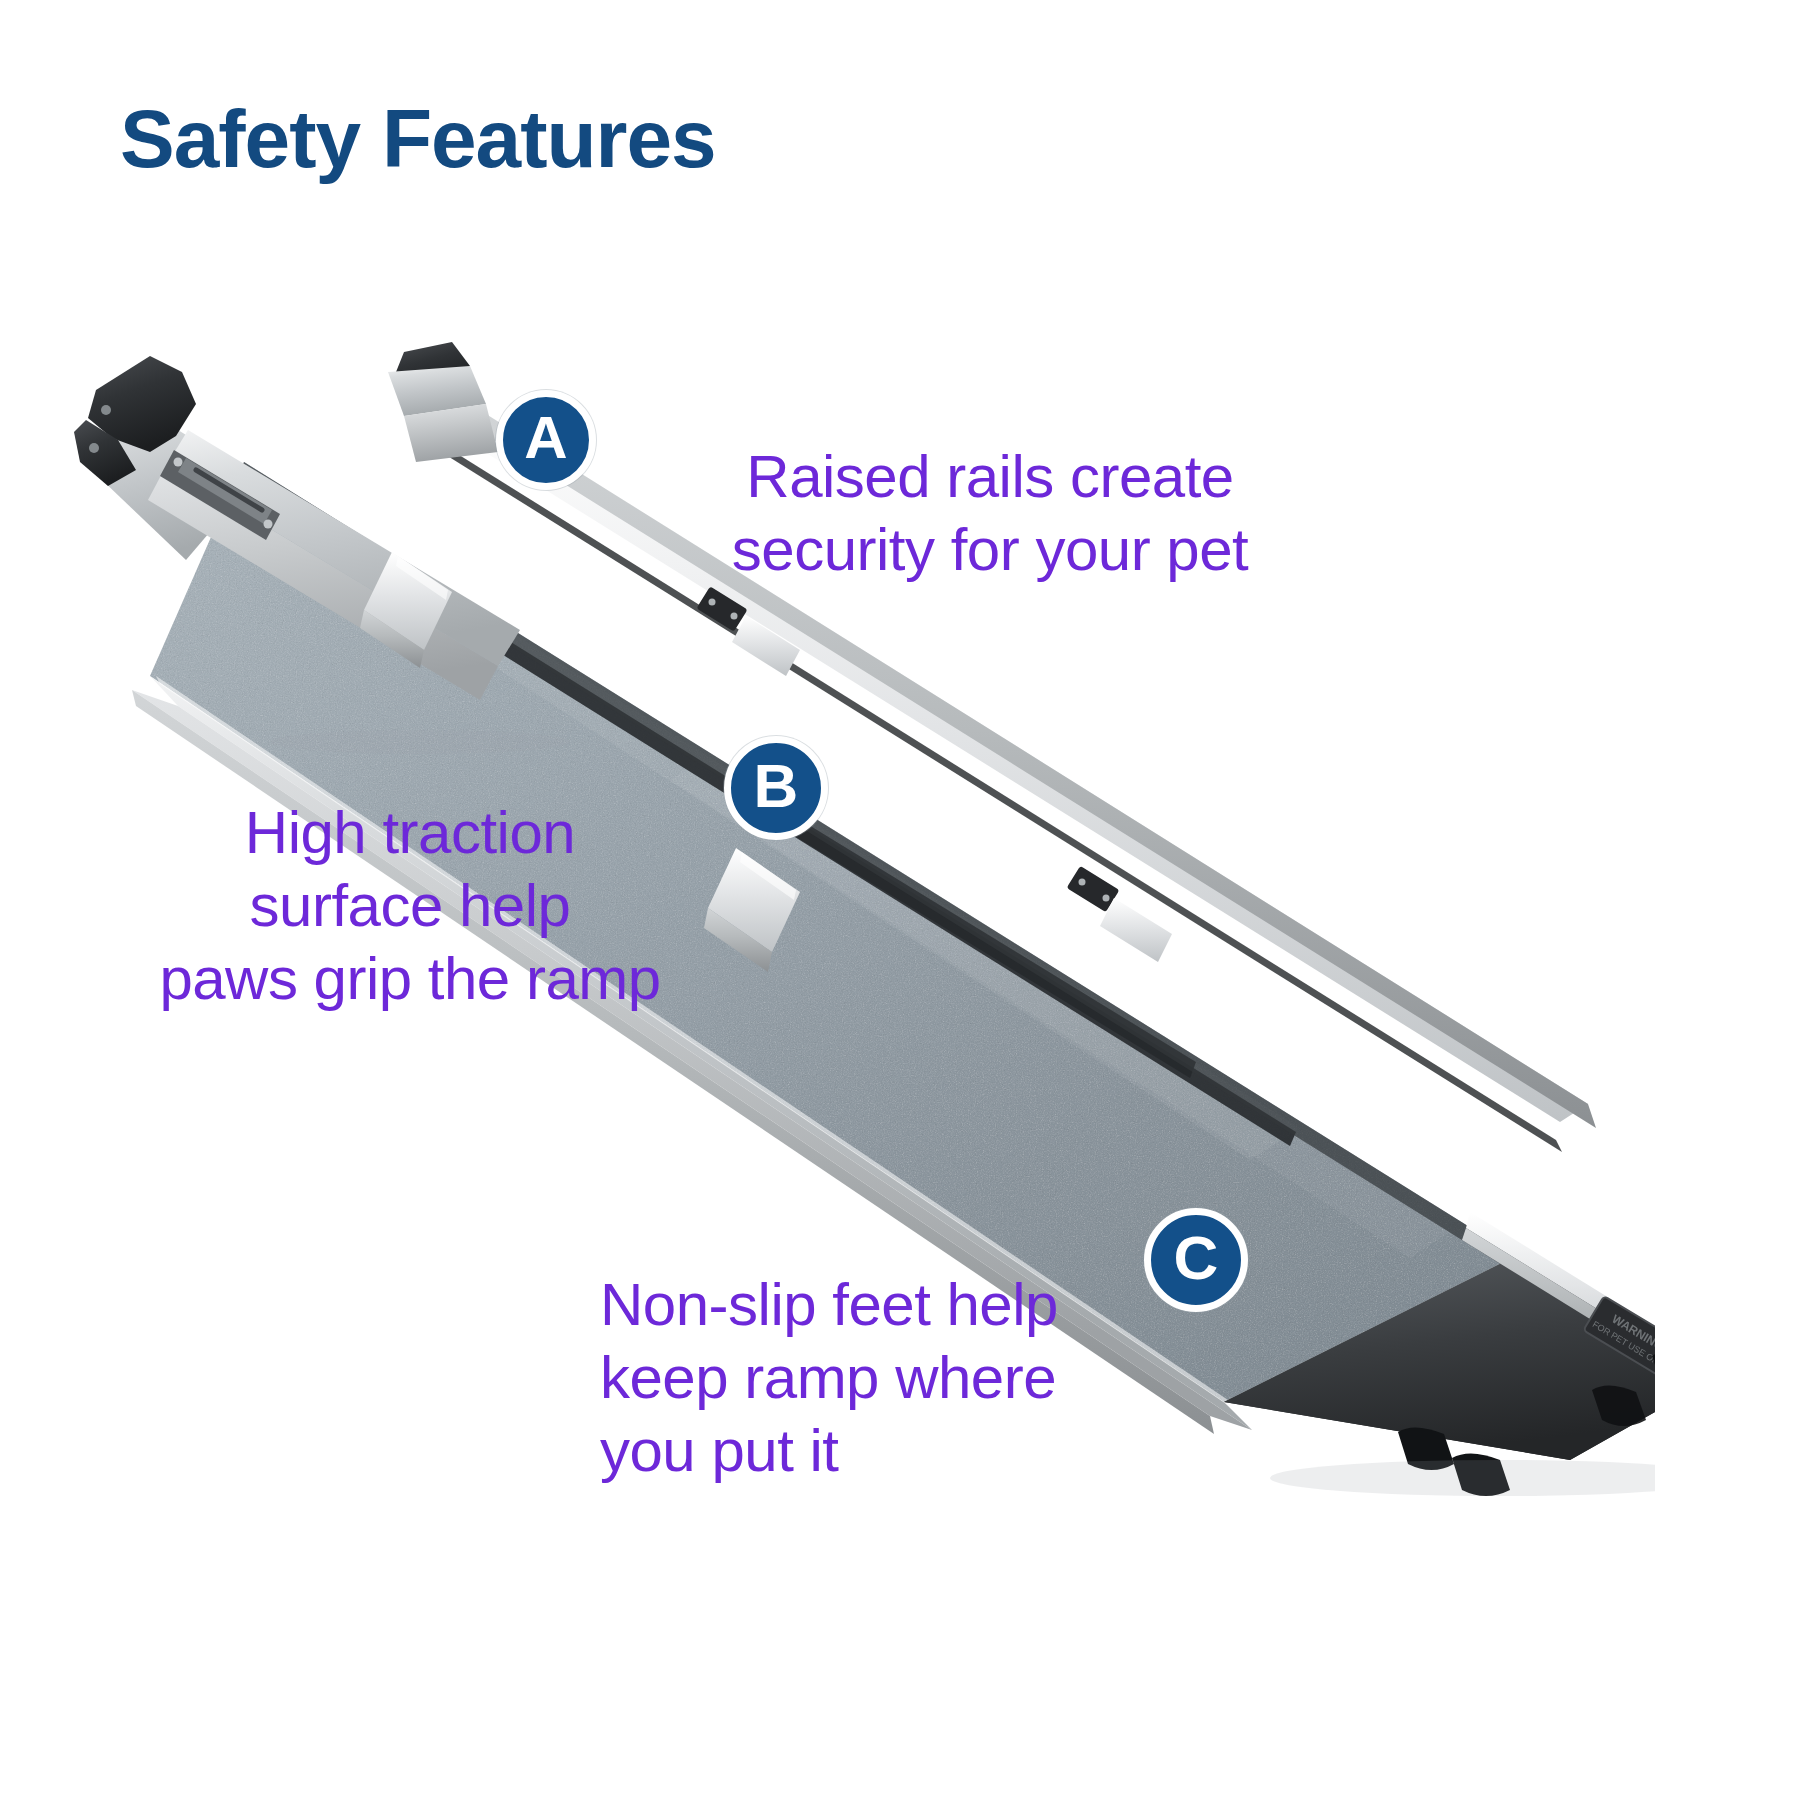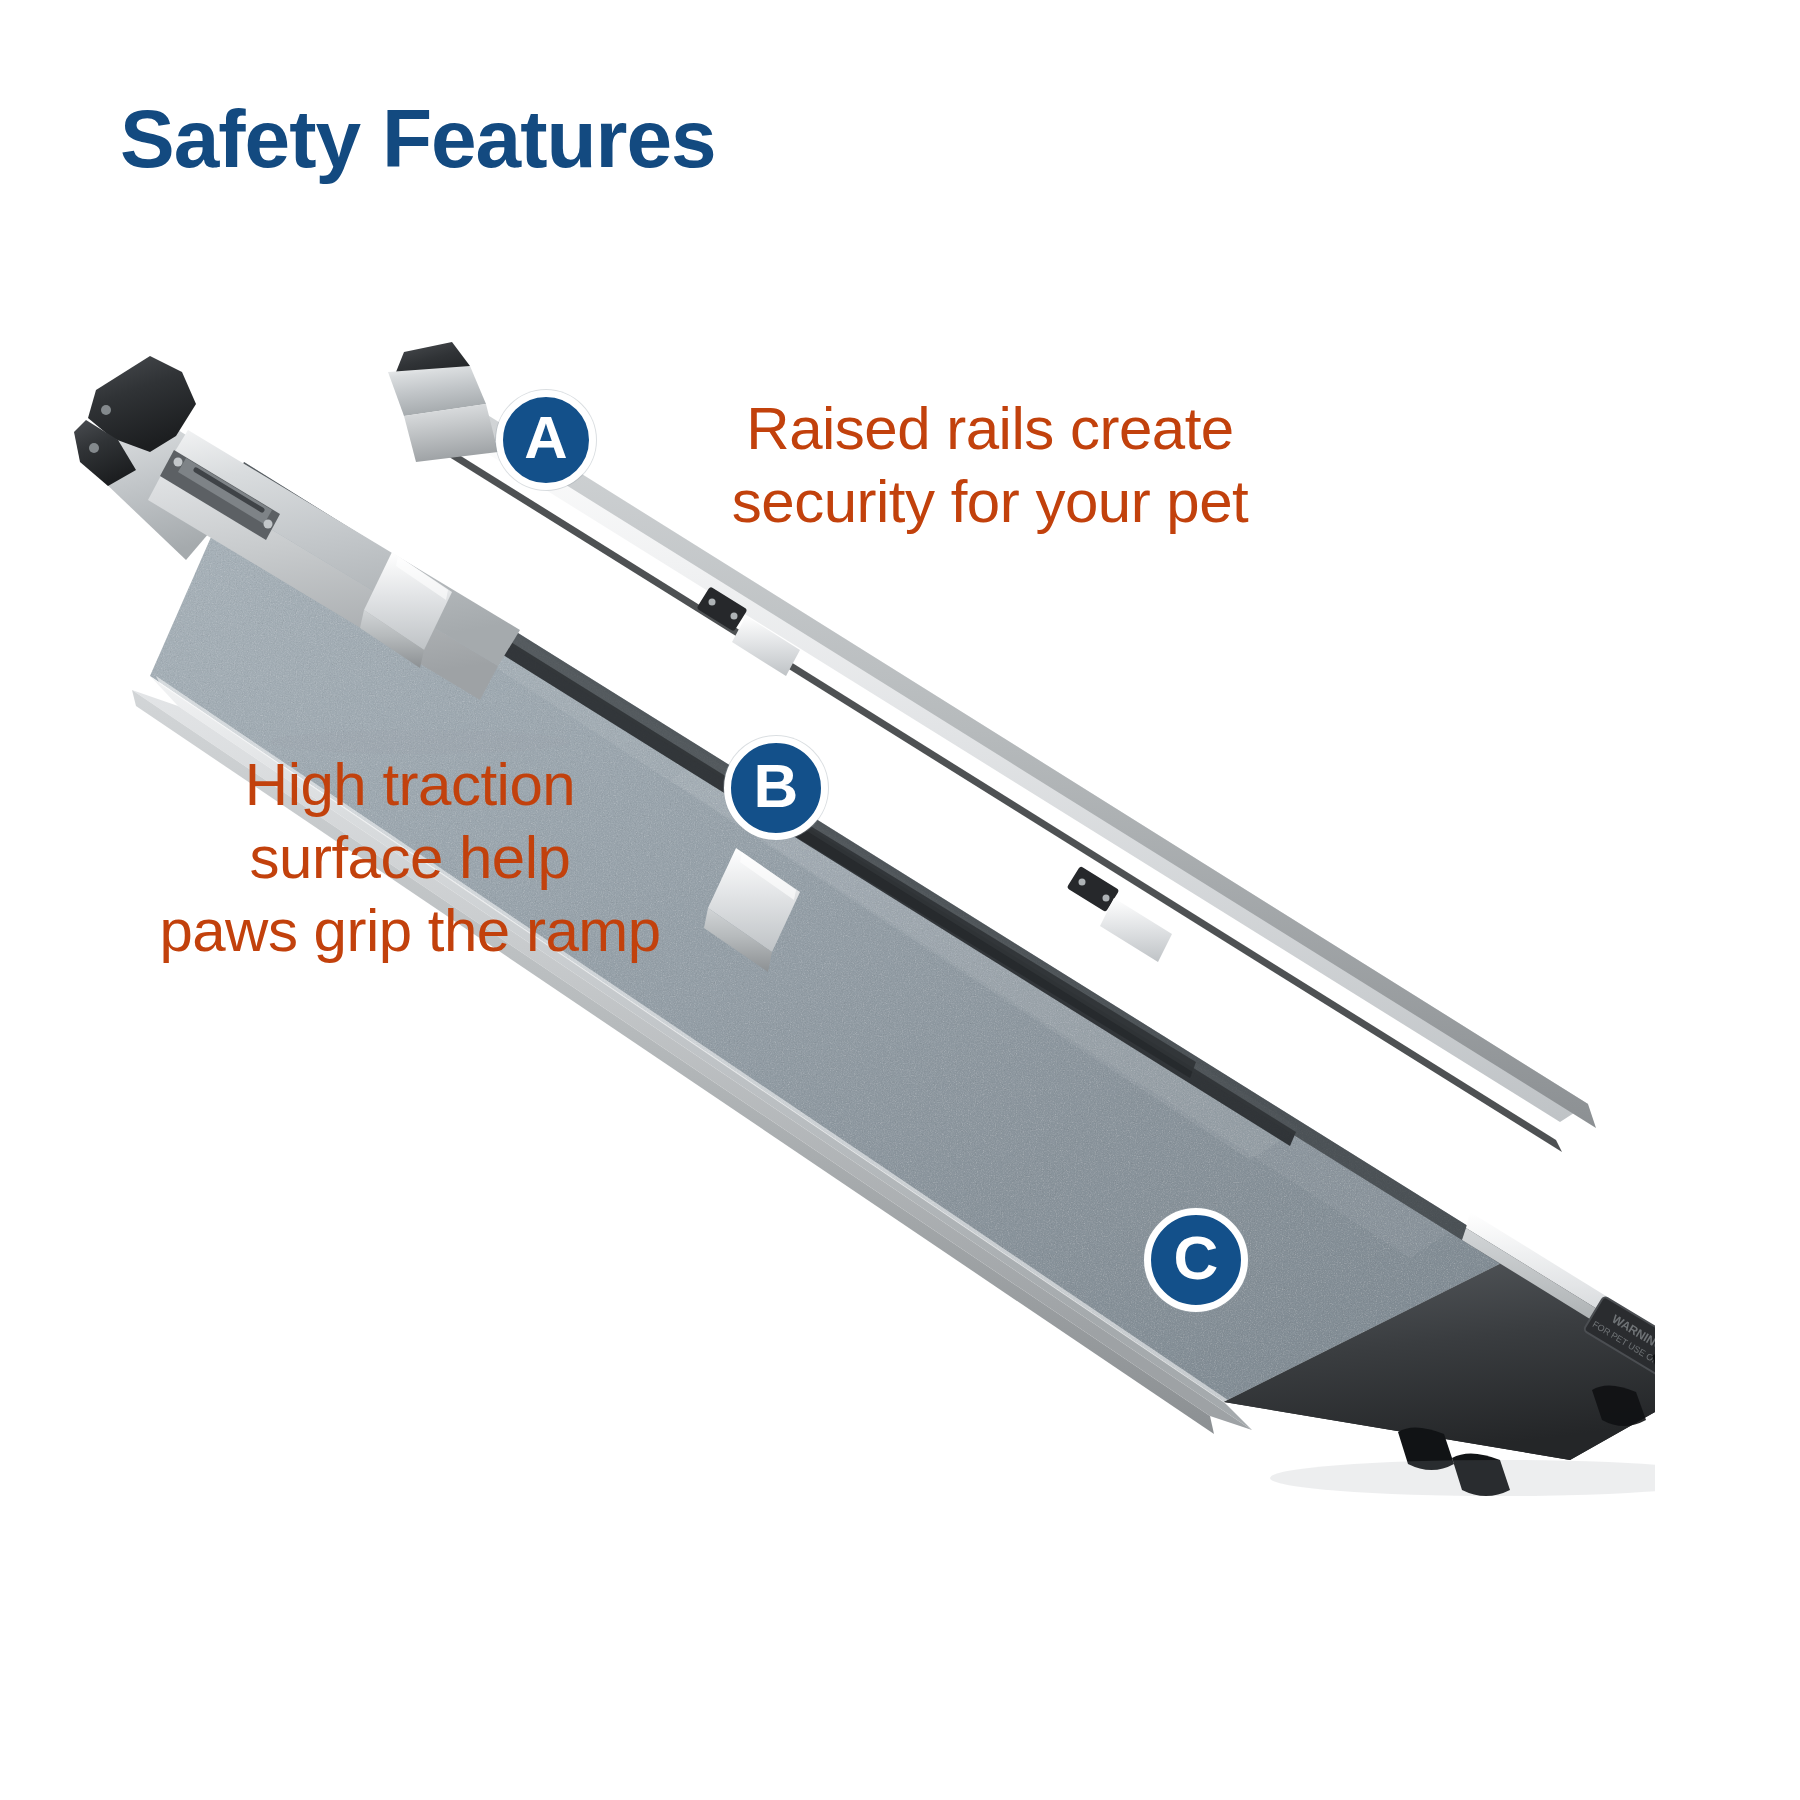--- a/index.html
+++ b/index.html
@@ -73,25 +73,26 @@
   }
   #badge-c {
     left: 1144px; top: 1208px;
     width: 104px; height: 104px;
     font-size: 62px;
   }
 
   
   .caption {
     position: absolute;
-    color: #c2410c;
+    color: #6d28d9;
     font-size: 60px;
     line-height: 1.22;
     letter-spacing: -0.5px;
     white-space: pre-line;
+    margin-top: 48px;
   }
   #caption-a {
     left: 620px;
     top: 392px;
     width: 740px;
     text-align: center;
   }
   #caption-b {
     left: 120px;
     top: 748px;
@@ -324,14 +325,17 @@
   </div>
   <div class="badge" id="badge-c">
     <span>C</span>
   </div>
 
   <div class="caption" id="caption-a">Raised rails create
 security for your pet</div>
   <div class="caption" id="caption-b">High traction
 surface help
 paws grip the ramp</div>
+  <div class="caption" id="caption-c">Non-slip feet help
+keep ramp where
+you put it</div>
 
 </div>
 
 </body></html>

